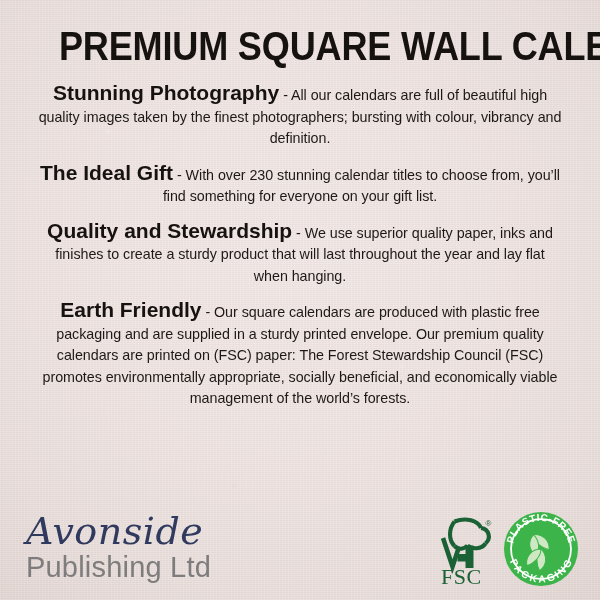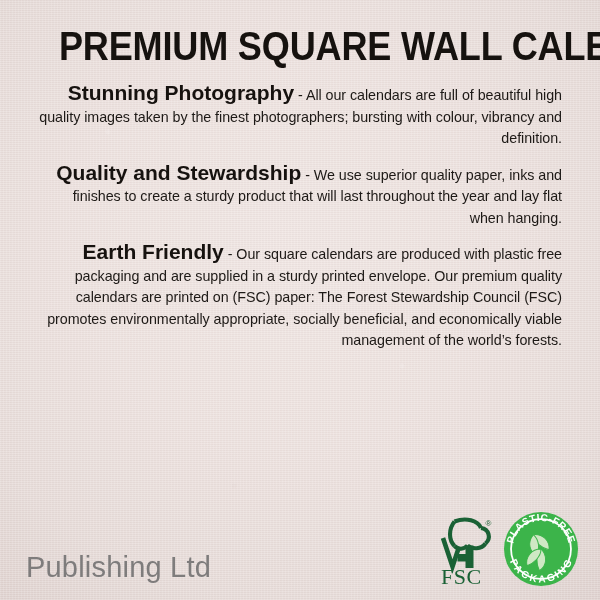--- a/index.html
+++ b/index.html
@@ -70,21 +70,21 @@
   }
   .section {
     margin-bottom: 12px;
   }
   .section-body {
     margin: 12px;
     font-size: 14.3px;
     line-height: 21.5px;
     color: #1d1916;
     letter-spacing: -0.05px;
-    text-align: right;
+    text-align: center;
   }
   .section-head {
     font-family: "Liberation Sans Narrow", "Liberation Sans", sans-serif;
     font-weight: 700;
     font-size: 21px;
     color: #16120f;
     letter-spacing: 0px;
     display: inline;
     transform: scaleX(0.9);
   }
@@ -155,36 +155,40 @@
   <div id="content">
 
     <h1 class="title">PREMIUM SQUARE WALL CALENDARS</h1>
 
     <div class="sections">
 
       <div class="section">
         <p class="section-body"><span class="section-head">Stunning Photography</span><span class="dash"> - </span><span>All our calendars are full of beautiful high quality images taken by the finest photographers; bursting with colour, vibrancy and definition.</span></p>
       </div>
 
+      <div class="section">
+        <p class="section-body"><span class="section-head">The Ideal Gift</span><span class="dash"> - </span><span>With over 230 stunning calendar titles to choose from, you’ll find something for everyone on your gift list.</span></p>
+      </div>
 
       <div class="section">
         <p class="section-body"><span class="section-head">Quality and Stewardship</span><span class="dash"> - </span><span>We use superior quality paper, inks and finishes to create a sturdy product that will last throughout the year and lay flat when hanging.</span></p>
       </div>
 
 
       <div class="section">
         <p class="section-body"><span class="section-head">Earth Friendly</span><span class="dash"> - </span><span>Our square calendars are produced with plastic free packaging and are supplied in a sturdy printed envelope. Our premium quality calendars are printed on (FSC) paper: The Forest Stewardship Council (FSC) promotes environmentally appropriate, socially beneficial, and economically viable management of the world’s forests.</span></p>
       </div>
 
     </div>
   </div>
 
   <div class="footer">
 
     <div class="brand">
+      <span class="brand-name">Avonside</span>
       <span class="brand-sub">Publishing Ltd</span>
     </div>
 
     <div class="badges">
 
       <div class="fsc">
         <svg viewBox="0 0 58 72" width="58" height="72">
           <g fill="none" stroke="#1a6135" stroke-width="4.1" stroke-linecap="butt" stroke-linejoin="miter">
             <path d="M14.5 7.5 C 8.5 15, 8.5 26, 14.5 32"></path>
             <path d="M14.5 7.5 C 26 3, 38 6.5, 41 14"></path>

